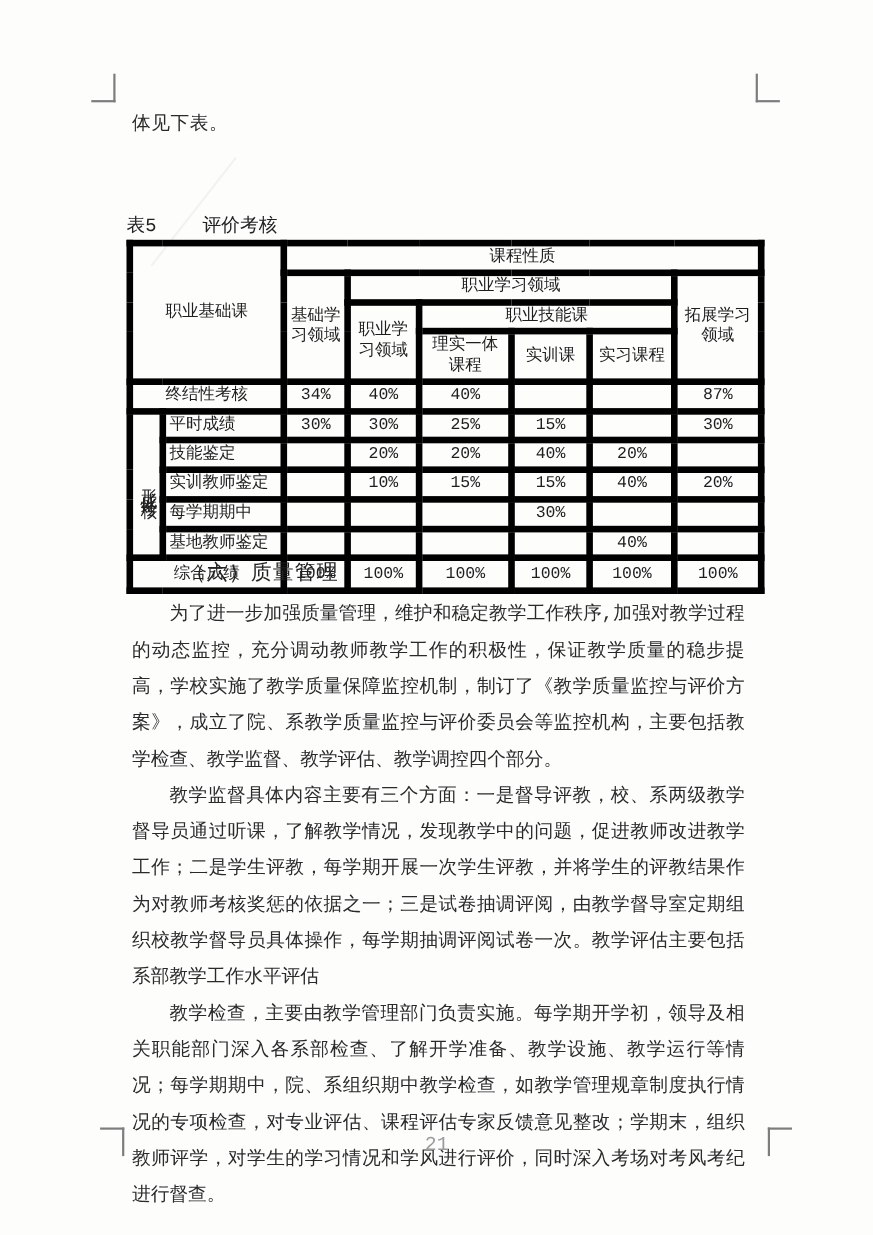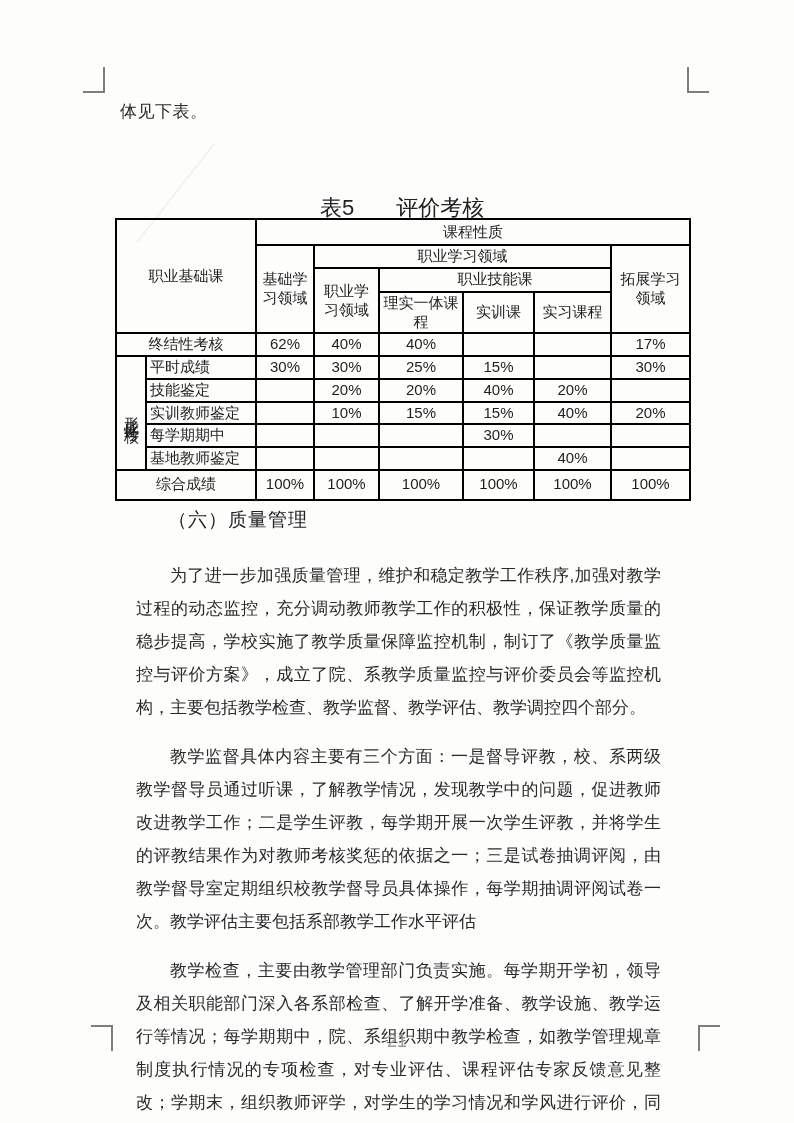--- a/index.html
+++ b/index.html
@@ -2,51 +2,51 @@
 <html><head>
 <meta charset="utf-8">
 <style>
   * { margin: 0; padding: 0; box-sizing: border-box; }
   html, body { background: #ffffff; }
   .sheet {
     position: relative;
     width: 794px;
     height: 1123px;
     background: #fdfdfc;
-    font-family: Liberation Sans, sans-serif;
+    font-family: Liberation Mono, monospace;
     color: #262626;
     overflow: hidden;
   }
   
   .mark { position: absolute; width: 22px; height: 26px; }
   .mark-tl { left: 83px;  top: 67px;   border-right: 2px solid #7d7d7d; border-bottom: 2px solid #7d7d7d; }
   .mark-tr { left: 687px; top: 67px;   border-left: 2px solid #7d7d7d;  border-bottom: 2px solid #7d7d7d; }
   .mark-bl { left: 91px;  top: 1025px; border-right: 2px solid #7d7d7d; border-top: 2px solid #7d7d7d; }
   .mark-br { left: 698px; top: 1025px; border-left: 2px solid #7d7d7d;  border-top: 2px solid #7d7d7d; }
   .scratch {
     position: absolute; left: 175px; top: 130px; width: 2px; height: 125px;
     background: rgba(120,120,120,0.08); transform: rotate(38deg);
   }
   .intro {
     position: absolute; left: 120px; top: 100px;
     font-size: 17px; color: #2a2a2a; letter-spacing: 0.5px;
   }
   .table-title {
     position: absolute; left: 115px; top: 193px; width: 574px;
-    text-align: center; font-size: 22px; color: #222;
+    font-size: 17px; color: #222;
   }
   .table-title .gap { display: inline-block; width: 42px; }
   .eval-table {
     position: absolute; left: 115px; top: 218px;
     border-collapse: collapse; table-layout: fixed;
     border: 2px solid #3f3f3f;
     width: 574px;
   }
   .eval-table td {
-    border: 2px solid #000000;
+    border: 6px solid #000000;
     font-size: 15px; color: #1e1e1e;
     text-align: center; vertical-align: middle;
     padding: 1px 2px; line-height: 1.25;
     overflow: hidden;
   }
   .eval-table td.item { text-align: left; padding-left: 3px; }
   .eval-table td.vlabel {
     writing-mode: vertical-lr; text-orientation: upright;
     letter-spacing: 3px; padding: 2px 0; text-align: center;
   }
@@ -58,21 +58,21 @@
   tr.fr  { height: 30px; margin-top: 20px; }
   .section-heading {
     position: absolute; left: 168px; top: 507px;
     font-size: 19px; color: #222; letter-spacing: 1px;
   }
   .body-text {
     position: absolute; left: 120px; top: 543px; width: 557px;
     font-size: 17px; line-height: 33px; color: #2a2a2a;
     text-align: justify;
   }
-  .body-text p { text-indent: 2em; margin: 16px; }
+  .body-text p { text-indent: 2em; margin: 0; }
   .page-number {
     position: absolute; left: 0; top: 1031px; width: 794px;
     text-align: center; font-size: 18px; color: #9b9b9b;
   }
 </style>
 </head>
 <body>
 
 <div class="sheet">
 
@@ -113,26 +113,26 @@
       <td rowspan="2">职业学习领域</td>
       <td colspan="3">职业技能课</td>
     </tr>
     <tr class="hr4">
       <td>理实一体课程</td>
       <td>实训课</td>
       <td>实习课程</td>
     </tr>
     <tr class="dr">
       <td colspan="2">终结性考核</td>
-      <td>62%</td>
-      <td>40%</td>
-      <td>40%</td>
-      <td></td>
-      <td></td>
-      <td>17%</td>
+      <td>34%</td>
+      <td>40%</td>
+      <td>40%</td>
+      <td></td>
+      <td></td>
+      <td>87%</td>
     </tr>
     <tr class="dr">
       <td rowspan="5" class="vlabel">形成性考核</td>
       <td class="item">平时成绩</td>
       <td>30%</td>
       <td>30%</td>
       <td>25%</td>
       <td>15%</td>
       <td></td>
       <td>30%</td>

